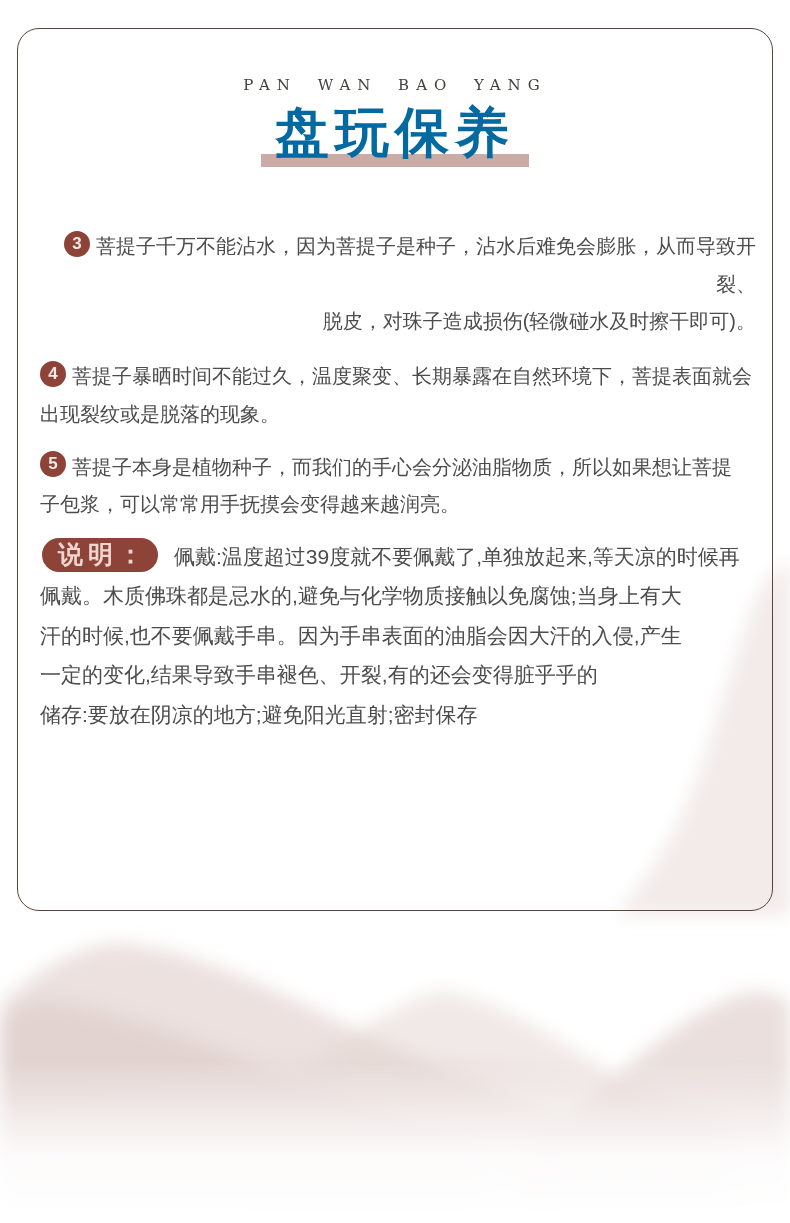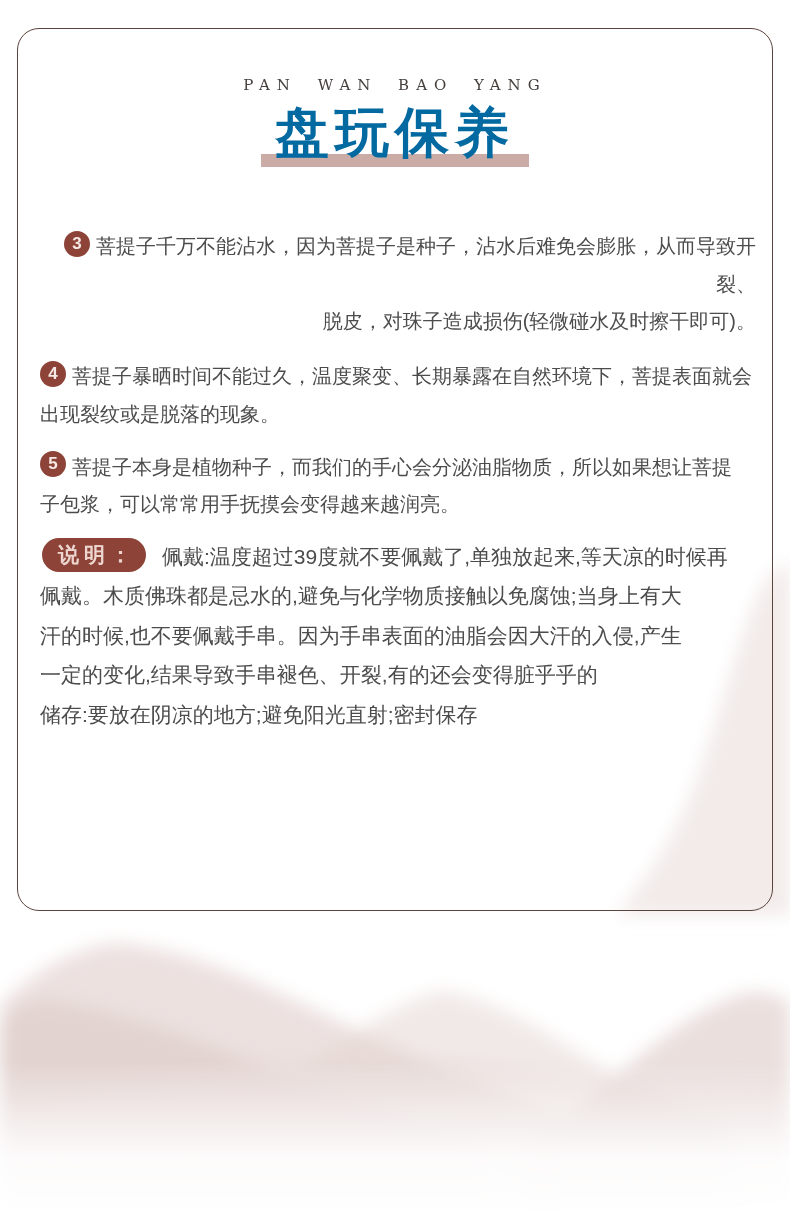--- a/index.html
+++ b/index.html
@@ -66,21 +66,21 @@
   .m4{margin-bottom:15px;}
   .m5{margin-bottom:15px;}
   
   .note{
     font-size:21px;line-height:38px;color:#4c4c4c;margin:0;
   }
   .note .txt{white-space:pre-line;vertical-align:middle;}
   .note-pill{
     display:inline-block;
     background:#8d4337;color:#eed6d0;
-    font-size:21px;font-weight:bold;letter-spacing:5px;
+    font-size:25px;font-weight:bold;letter-spacing:5px;
     line-height:33px;padding:0 10px 1px 16px;
     border-radius:18px;
     margin-right:16px;margin-left:2px;
     vertical-align:middle;position:relative;top:-2px;
   }
 </style>
 </head>
 <body>
 
 <div class="page">

